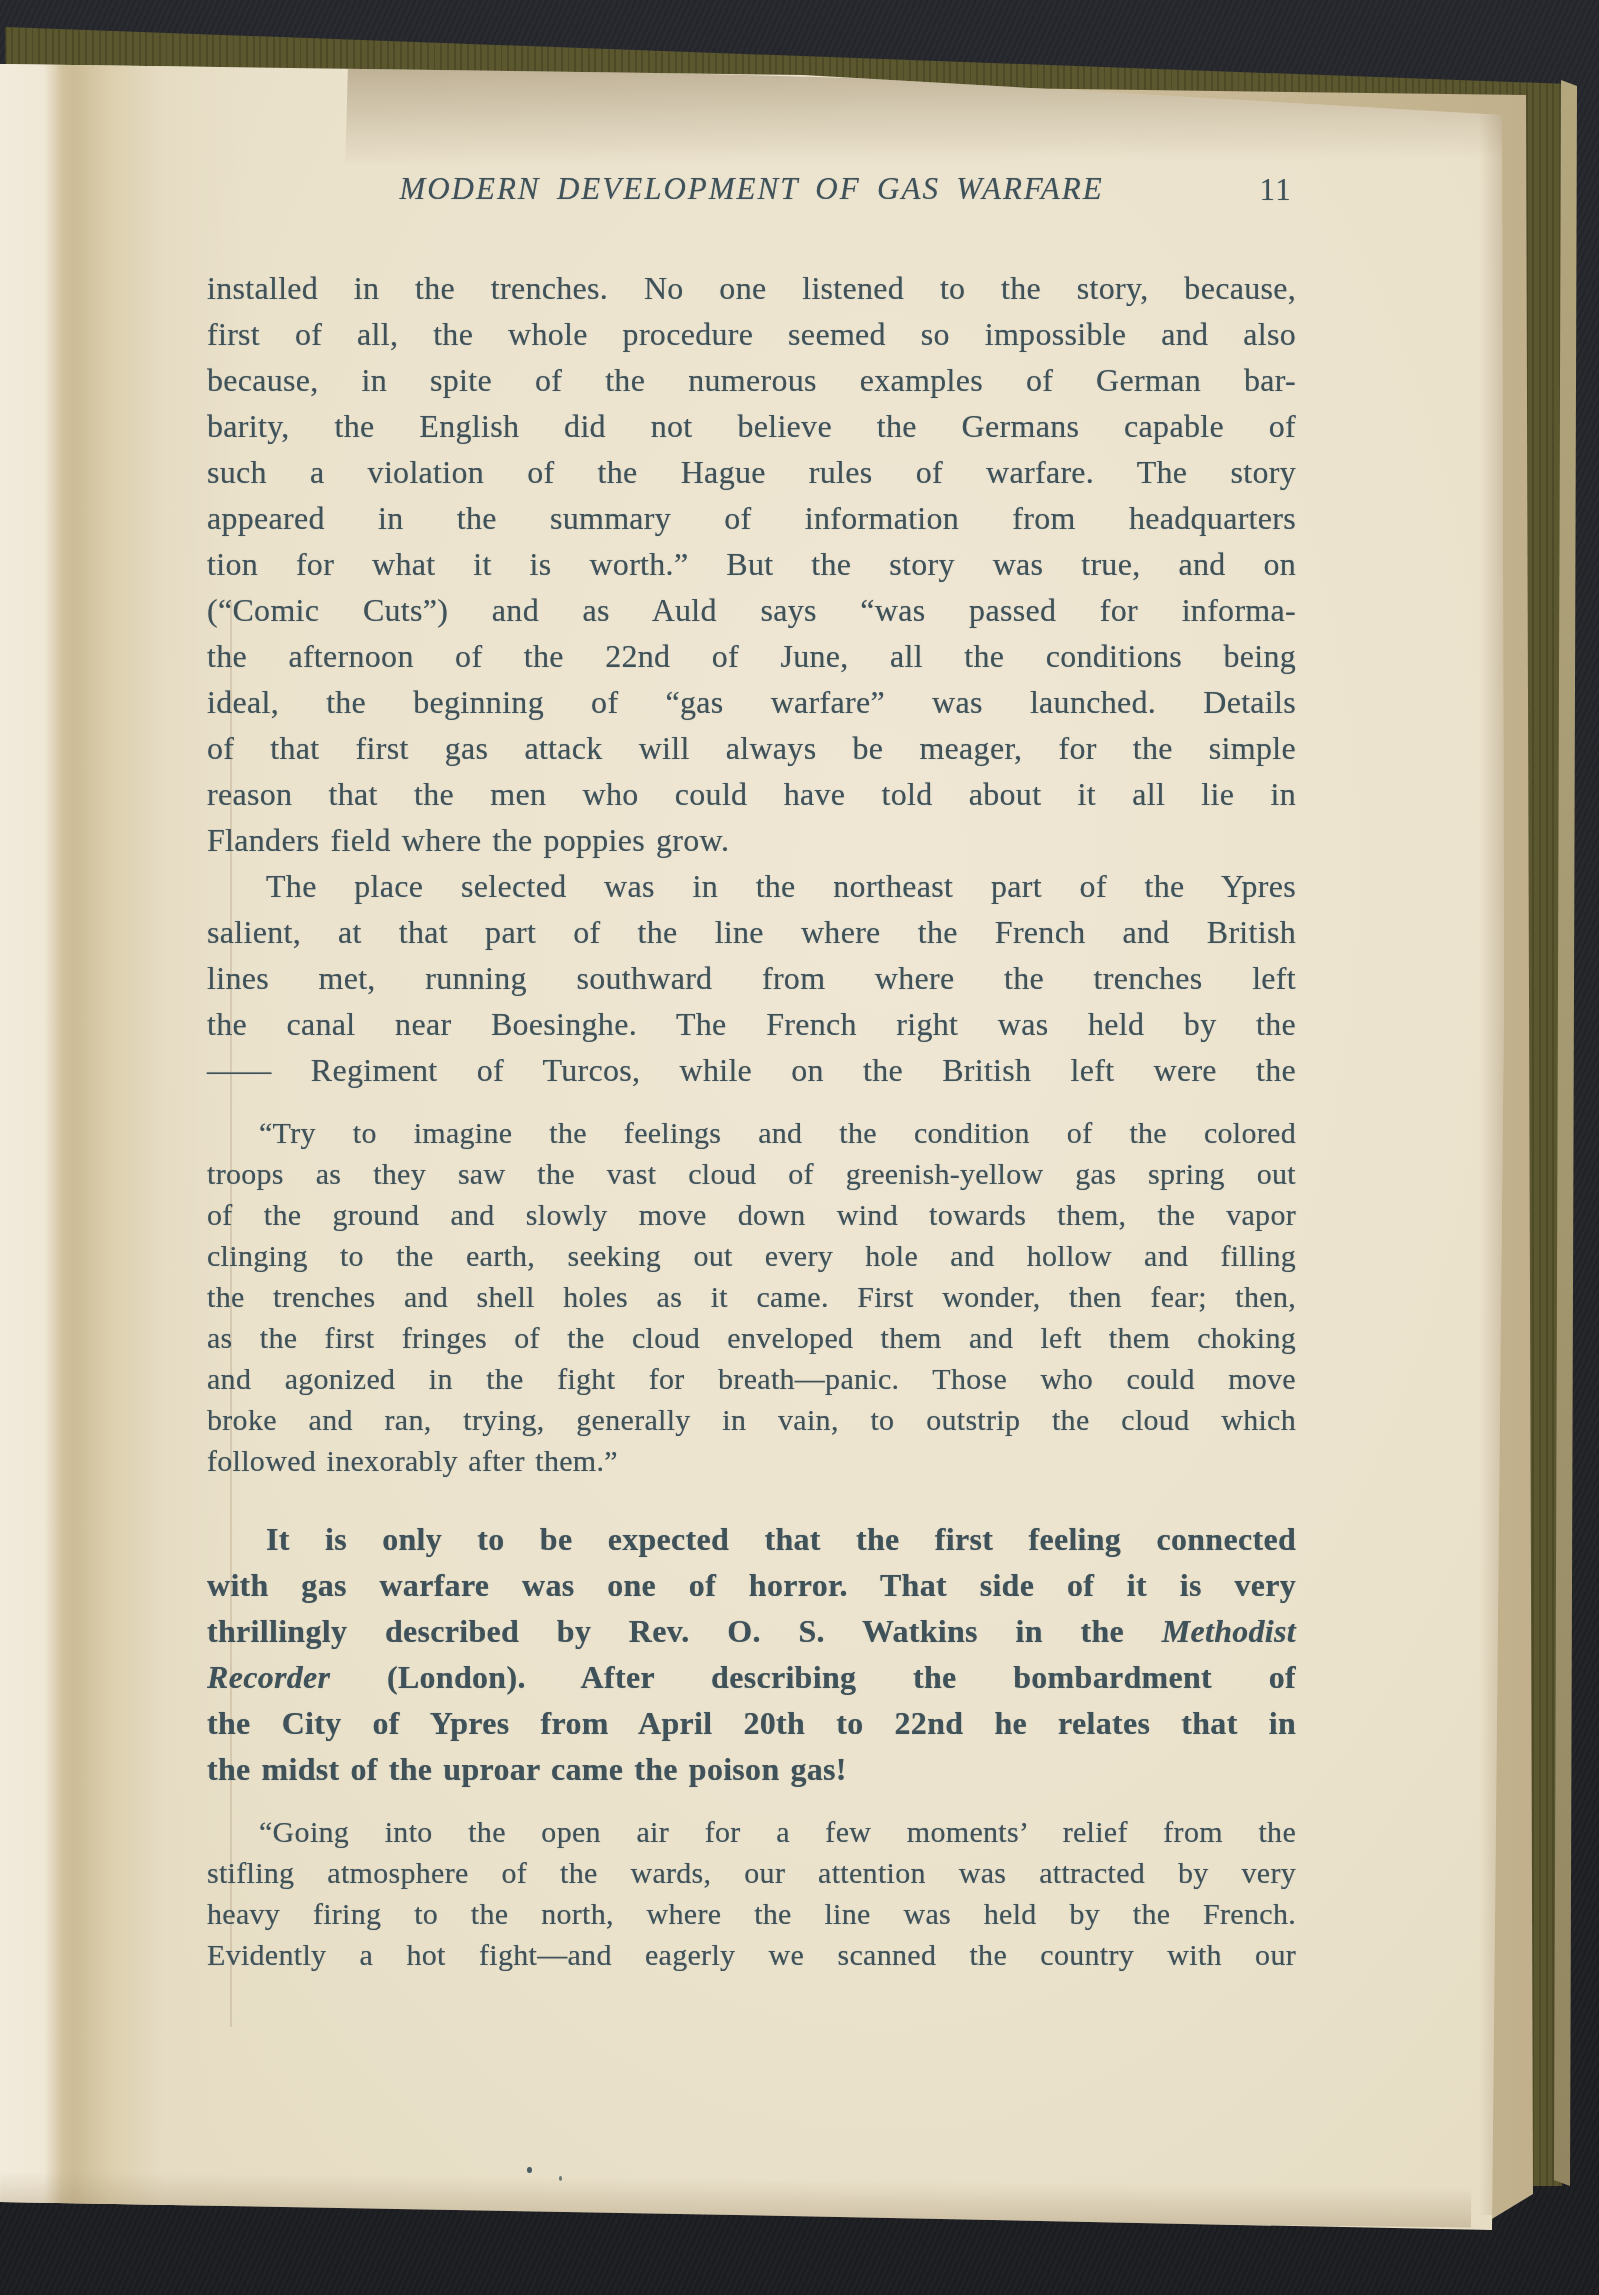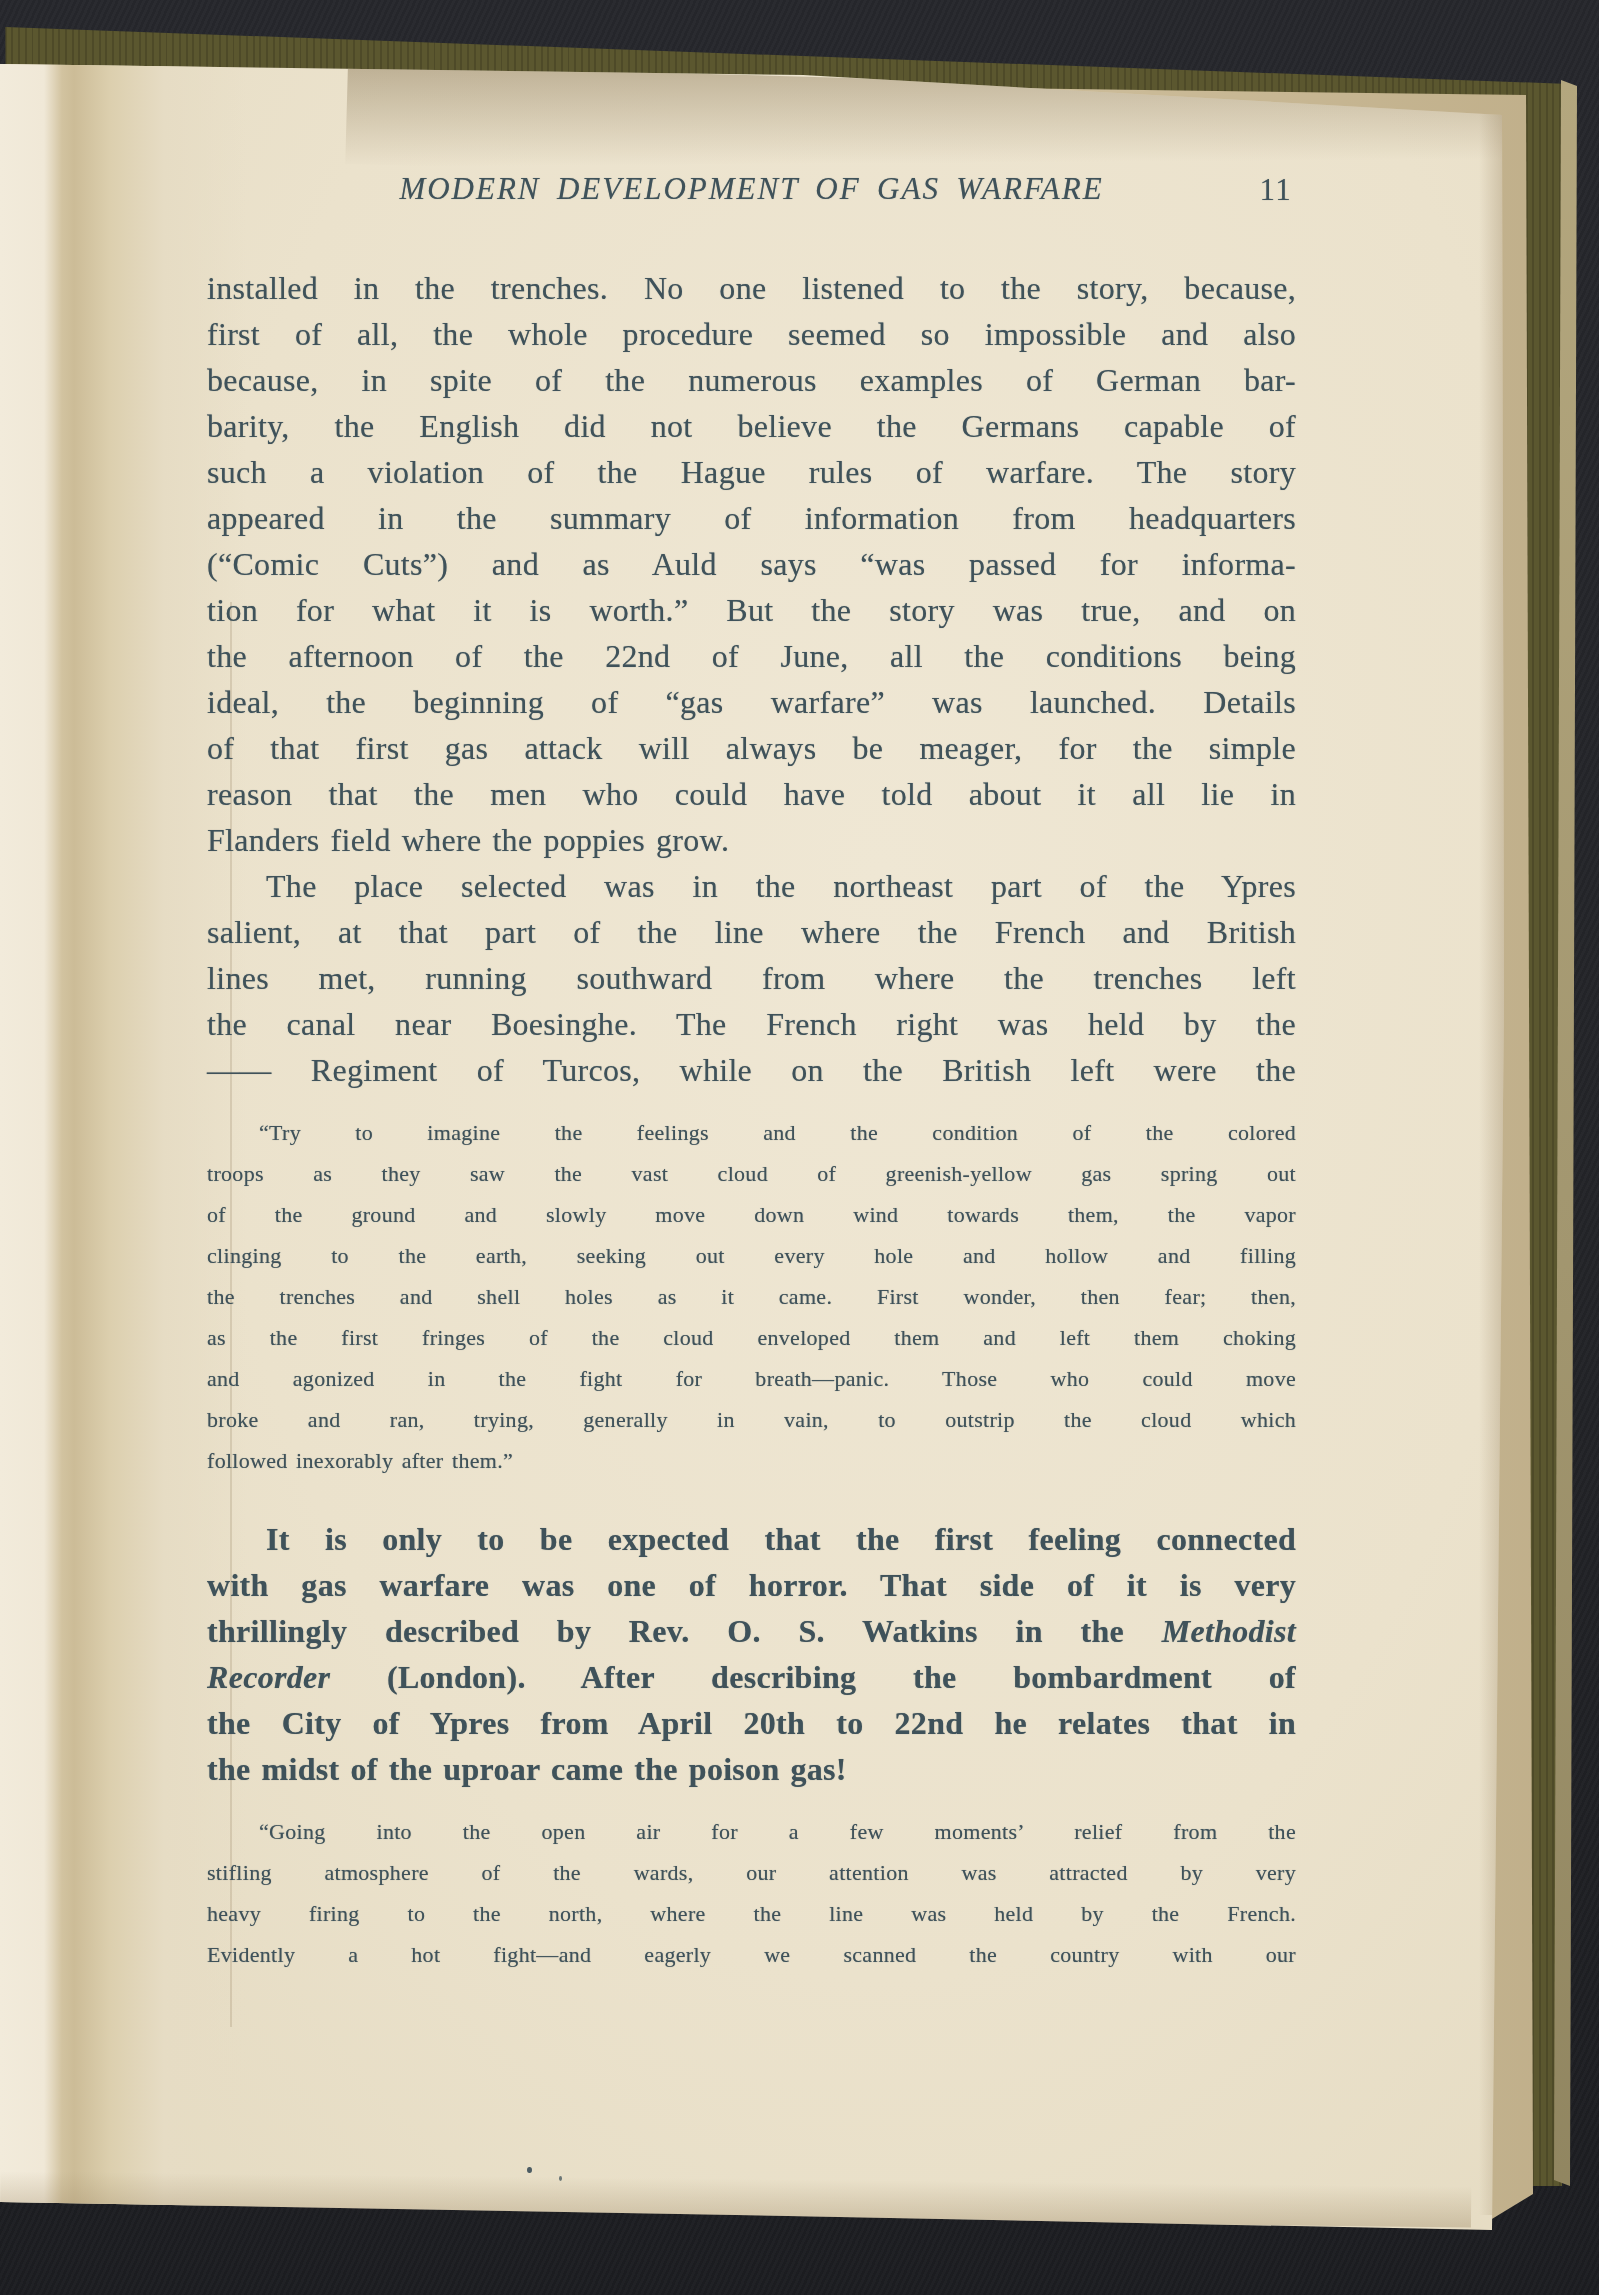--- a/index.html
+++ b/index.html
@@ -82,21 +82,21 @@
   .page-number{
     position:absolute;right:4px;top:0.7px;font-style:normal;letter-spacing:1.3px;
   }
   .text-column{
     position:absolute;left:207px;top:265px;width:1089px;
     color:var(--ink);
     text-shadow:0 0 0.9px rgba(63,82,90,0.55);
   }
   .blk{margin:0;}
   .blk-paragraph{font-size:32px;line-height:46px;}
-  .blk-quote{font-size:22px;line-height:41px;}
+  .blk-quote{font-size:30px;line-height:41px;}
   .blk-paragraph + .blk-quote{margin-top:19px;}
   .blk-quote + .blk-paragraph{margin-top:35px;font-weight:bold;}
   .line{text-align:justify;text-align-last:justify;word-spacing:2.7px;letter-spacing:0.3px;}
   .line.lastline{text-align-last:left;}
   .line.first{padding-left:59px;}
   .blk-quote .line.first{padding-left:52px;}
   .em{font-style:italic;}
   .speck{position:absolute;background:#4c5c63;border-radius:50%;}
   .speck-1{left:527px;top:2167px;width:4.7px;height:6px;}
   .speck-2{left:559px;top:2176px;width:3.3px;height:4.7px;opacity:0.8;}
@@ -122,22 +122,22 @@
   </div>
 
   <div class="text-column">
       <div class="blk blk-paragraph">
         <div class="line"><span>installed in the trenches.  No one listened to the story, because,</span></div>
         <div class="line"><span>first of all, the whole procedure seemed so impossible and also</span></div>
         <div class="line"><span>because, in spite of the numerous examples of German bar-</span></div>
         <div class="line"><span>barity, the English did not believe the Germans capable of</span></div>
         <div class="line"><span>such a violation of the Hague rules of warfare.  The story</span></div>
         <div class="line"><span>appeared in the summary of information from headquarters</span></div>
+        <div class="line"><span>tion for what it is worth.”  But the story was true, and on</span></div>
         <div class="line"><span>(“Comic Cuts”) and as Auld says “was passed for informa-</span></div>
-        <div class="line"><span>tion for what it is worth.”  But the story was true, and on</span></div>
         <div class="line"><span>the afternoon of the 22nd of June, all the conditions being</span></div>
         <div class="line"><span>ideal, the beginning of “gas warfare” was launched.  Details</span></div>
         <div class="line"><span>of that first gas attack will always be meager, for the simple</span></div>
         <div class="line"><span>reason that the men who could have told about it all lie in</span></div>
         <div class="line lastline"><span>Flanders field where the poppies grow.</span></div>
       </div>
       <div class="blk blk-paragraph">
         <div class="line first"><span>The place selected was in the northeast part of the Ypres</span></div>
         <div class="line"><span>salient, at that part of the line where the French and British</span></div>
         <div class="line"><span>lines met, running southward from where the trenches left</span></div>

